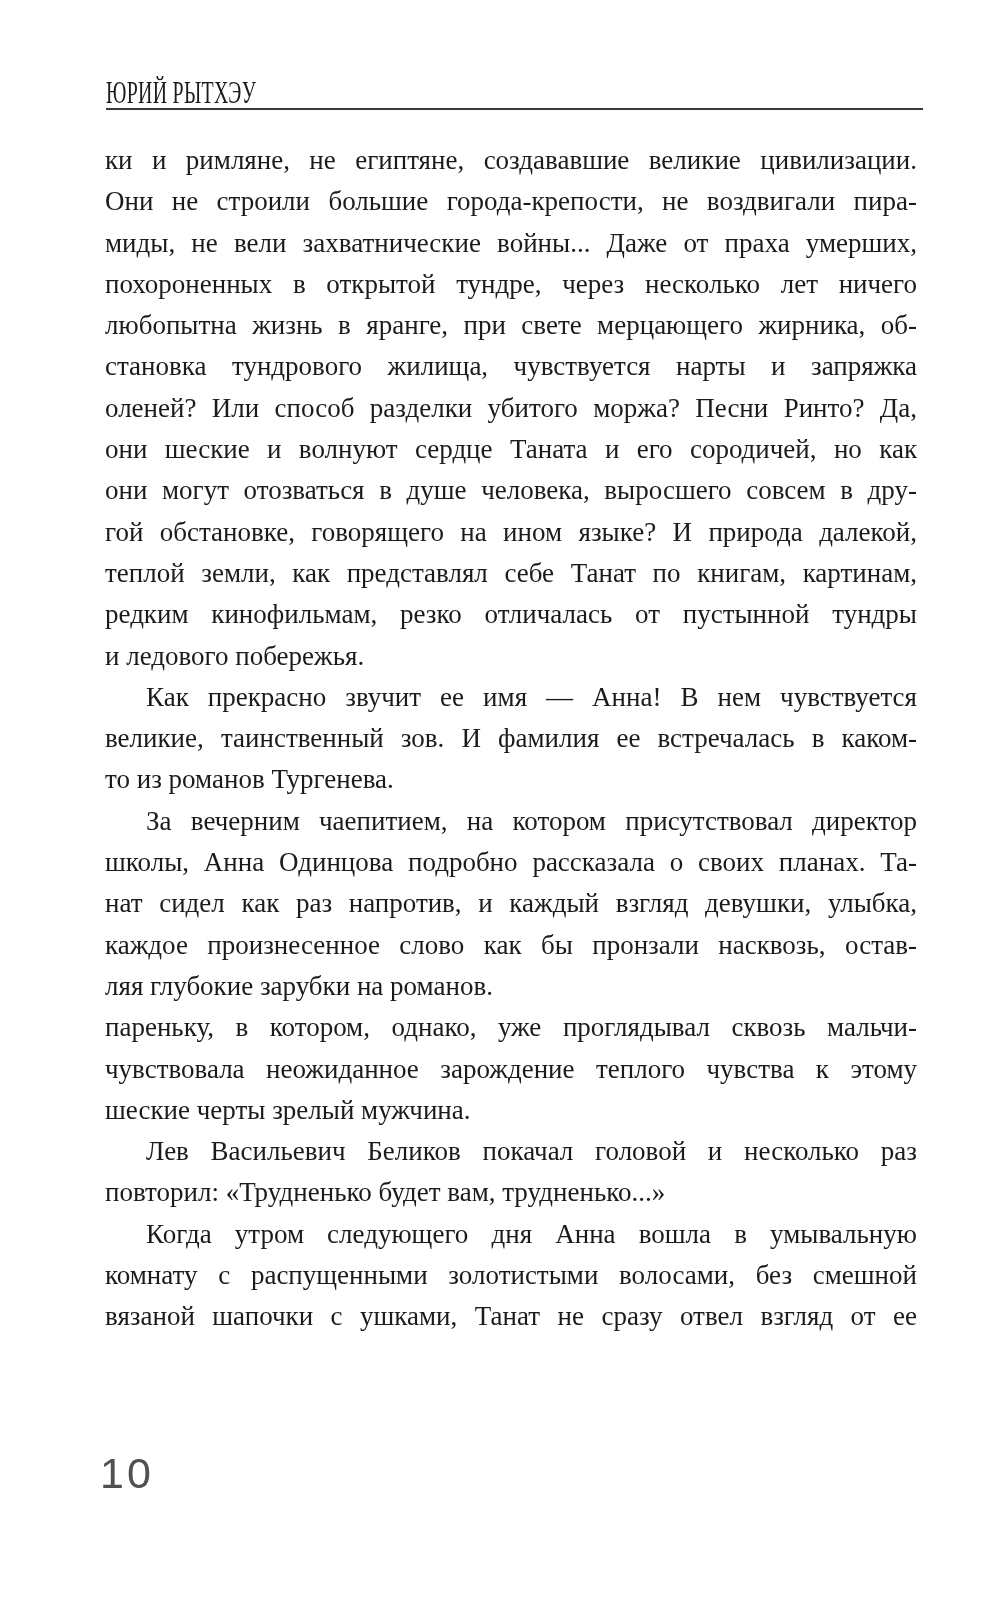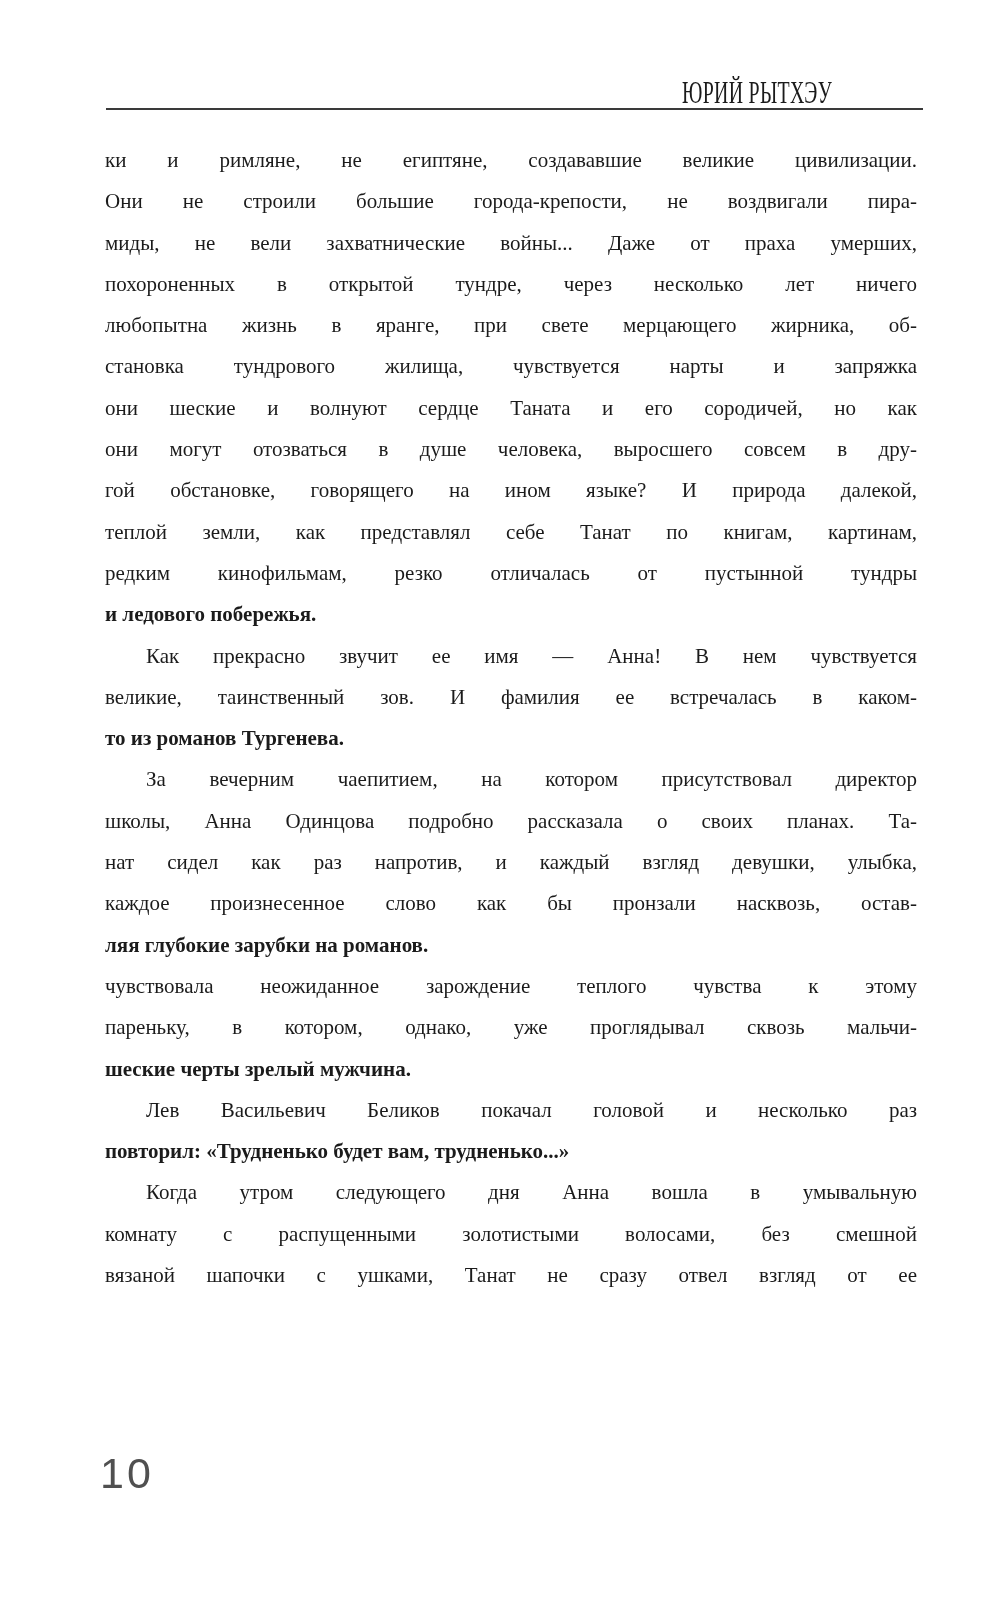--- a/index.html
+++ b/index.html
@@ -23,21 +23,20 @@
     position: absolute;
     inset: 0;
     background: var(--paper);
   }
   .running-header {
     position: absolute;
     left: 106px;
     top: 76px;
     width: 818px;
     height: 34px;
-    text-align: right;
   }
   .author {
     display: inline-block;
     font-family: "Liberation Serif", serif;
     font-size: 32px;
     font-weight: 400;
     letter-spacing: 0.5px;
     color: var(--ink);
     transform: scaleX(0.62);
     transform-origin: left center;
@@ -50,32 +49,32 @@
     top: 108px;
     width: 817px;
     height: 2px;
     background: var(--rule);
   }
   .text-body {
     position: absolute;
     left: 105px;
     top: 140px;
     width: 812px;
-    font-size: 21px;
+    font-size: 27px;
     line-height: 41.3px;
     color: var(--ink);
   }
   .line {
     height: 41.3px;
     text-align: justify;
     text-align-last: justify;
     overflow: visible;
   }
   .line.indent { text-indent: 41px; }
-  .line.para-end { text-align-last: left; font-weight: bold; }
+  .line.para-end { text-align-last: left; }
   .pagenum {
     position: absolute;
     left: 100px;
     top: 1449px;
     font-family: "Liberation Sans", sans-serif;
     font-size: 43px;
     font-weight: 400;
     letter-spacing: 3px;
     color: var(--pagenum);
   }
@@ -91,36 +90,37 @@
 
   <div class="header-rule"></div>
 
   <div class="text-body" id="text-body">
       <div class="line">ки и римляне, не египтяне, создававшие великие цивилизации.</div>
       <div class="line">Они не строили большие города-крепости, не воздвигали пира-</div>
       <div class="line">миды, не вели захватнические войны... Даже от праха умерших,</div>
       <div class="line">похороненных в открытой тундре, через несколько лет ничего</div>
       <div class="line">любопытна жизнь в яранге, при свете мерцающего жирника, об-</div>
       <div class="line">становка тундрового жилища, чувствуется нарты и запряжка</div>
+      <div class="line">оленей? Или способ разделки убитого моржа? Песни Ринто? Да,</div>
       <div class="line">они шеские и волнуют сердце Таната и его сородичей, но как</div>
       <div class="line">они могут отозваться в душе человека, выросшего совсем в дру-</div>
       <div class="line">гой обстановке, говорящего на ином языке? И природа далекой,</div>
       <div class="line">теплой земли, как представлял себе Танат по книгам, картинам,</div>
       <div class="line">редким кинофильмам, резко отличалась от пустынной тундры</div>
       <div class="line para-end">и ледового побережья.</div>
       <div class="line indent">Как прекрасно звучит ее имя — Анна! В нем чувствуется</div>
       <div class="line">великие, таинственный зов. И фамилия ее встречалась в каком-</div>
       <div class="line para-end">то из романов Тургенева.</div>
       <div class="line indent">За вечерним чаепитием, на котором присутствовал директор</div>
       <div class="line">школы, Анна Одинцова подробно рассказала о своих планах. Та-</div>
       <div class="line">нат сидел как раз напротив, и каждый взгляд девушки, улыбка,</div>
       <div class="line">каждое произнесенное слово как бы пронзали насквозь, остав-</div>
       <div class="line para-end">ляя глубокие зарубки на романов.</div>
+      <div class="line">пареньку, в котором, однако, уже проглядывал сквозь мальчи-</div>
       <div class="line">чувствовала неожиданное зарождение теплого чувства к этому</div>
-      <div class="line">пареньку, в котором, однако, уже проглядывал сквозь мальчи-</div>
       <div class="line para-end">шеские черты зрелый мужчина.</div>
       <div class="line indent">Лев Васильевич Беликов покачал головой и несколько раз</div>
       <div class="line para-end">повторил: «Трудненько будет вам, трудненько...»</div>
       <div class="line indent">Когда утром следующего дня Анна вошла в умывальную</div>
       <div class="line">комнату с распущенными золотистыми волосами, без смешной</div>
       <div class="line">вязаной шапочки с ушками, Танат не сразу отвел взгляд от ее</div>
     </div>
 
   <div class="pagenum">10</div>
 

